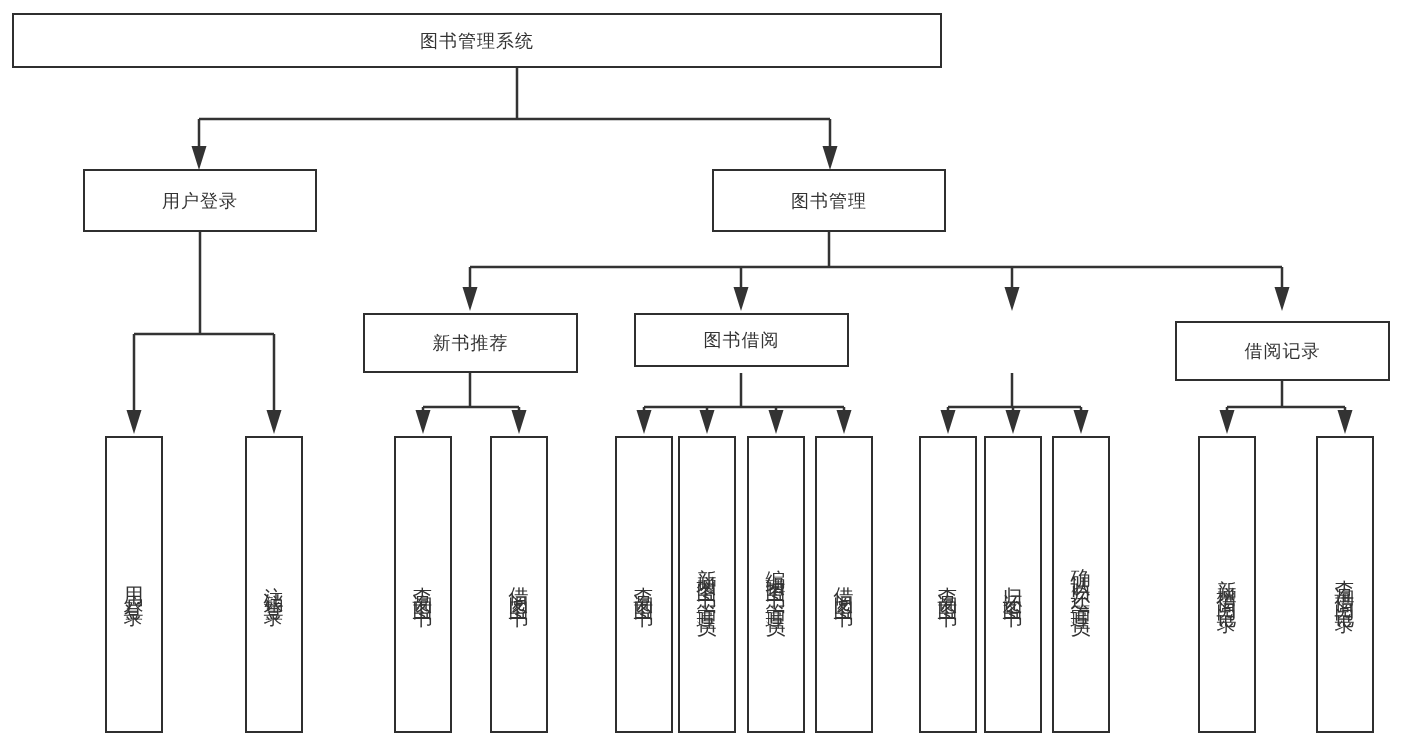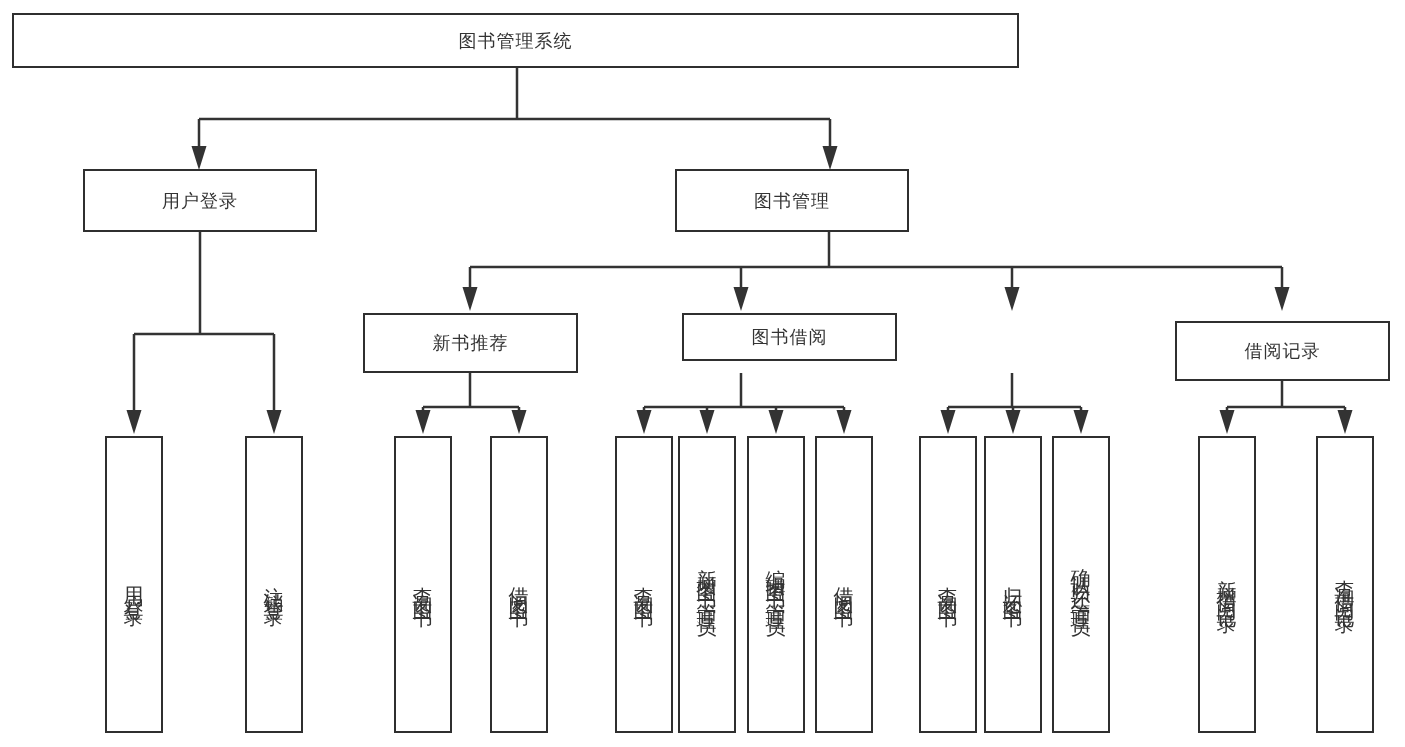--- a/index.html
+++ b/index.html
@@ -14,25 +14,25 @@
     position:absolute; box-sizing:border-box;
     border:2.5px solid #2f2f2f; background:#ffffff; color:#333333;
     display:flex; align-items:center; justify-content:center;
   }
   .box.h span { font-size:18px; letter-spacing:1px; white-space:nowrap; }
   .box.v span {
     writing-mode:vertical-rl; text-orientation:mixed;
     font-size:20px; letter-spacing:7px; line-height:1;
   }
   
-  .n-root   { left:12px;   top:13px;  width:1007px; height:55px; }
+  .n-root   { left:12px;   top:13px;  width:930px; height:55px; }
   .n-l2a    { left:83px;   top:169px; width:234px;  height:63px; }
-  .n-l2b    { left:675px;  top:169px; width:234px;  height:63px; }
+  .n-l2b    { left:712px;  top:169px; width:234px;  height:63px; }
   .n-l3a    { left:363px;  top:313px; width:215px;  height:60px; }
-  .n-l3b    { left:634px;  top:313px; width:215px;  height:48px;margin-left:48px; }
+  .n-l3b    { left:634px;  top:313px; width:215px;  height:54px; }
   .n-l3c    { left:905px;  top:313px; width:215px;  height:60px; }
   .n-l3d    { left:1175px; top:313px; width:215px;  height:60px;margin-top:8px; }
   .leaf     { top:436px; width:58px; height:297px; }
   .lf-a0 { left:105px; }  .lf-a1 { left:245px; }
   .lf-b0 { left:394px; }  .lf-b1 { left:490px; }
   .lf-c0 { left:615px; }  .lf-c1 { left:678px; } .lf-c2 { left:747px; } .lf-c3 { left:815px; }
   .lf-d0 { left:919px; }  .lf-d1 { left:984px; } .lf-d2 { left:1052px; }
   .lf-e0 { left:1198px; } .lf-e1 { left:1316px; }
   .watermark {
     position:absolute; right:14px; top:716px;

